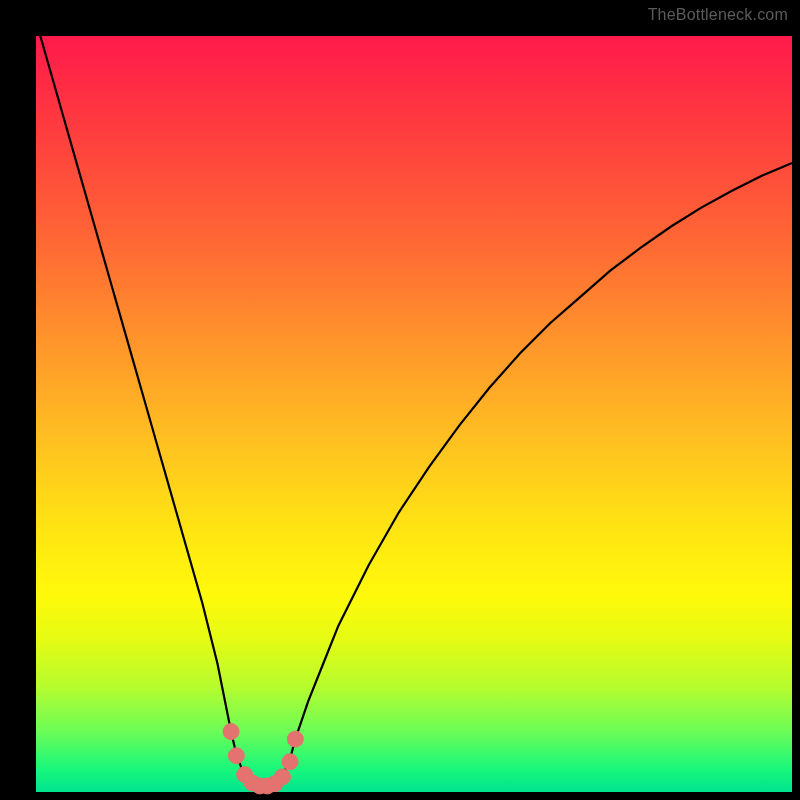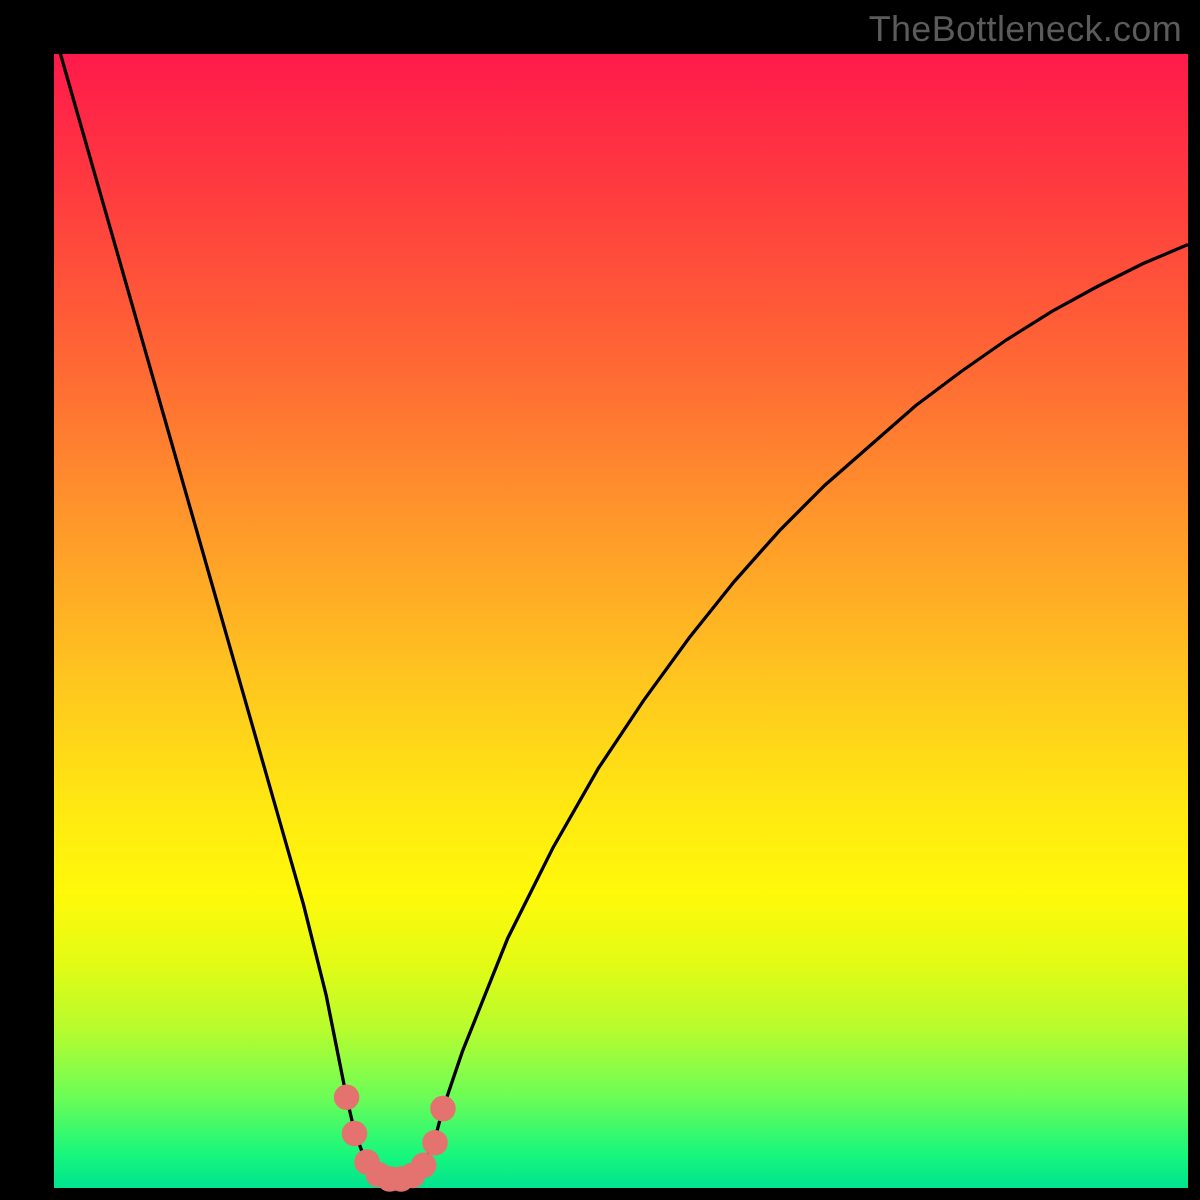--- a/index.html
+++ b/index.html
@@ -37,21 +37,21 @@
       #b7fc2e 86%,
       #6cfd57 92%,
       #18f77c 97%,
       #00e38f 100%
     );
   }
   .watermark {
     position: absolute;
     top: 6px;
     right: 12px;
-    font-size: 24px;
+    font-size: 16px;
     font-weight: 400;
     color: #5b5b5b;
     letter-spacing: 0.2px;
     user-select: none;
   }
   svg.curve {
     position: absolute;
     left: 0;
     top: 0;
     width: 756px;

